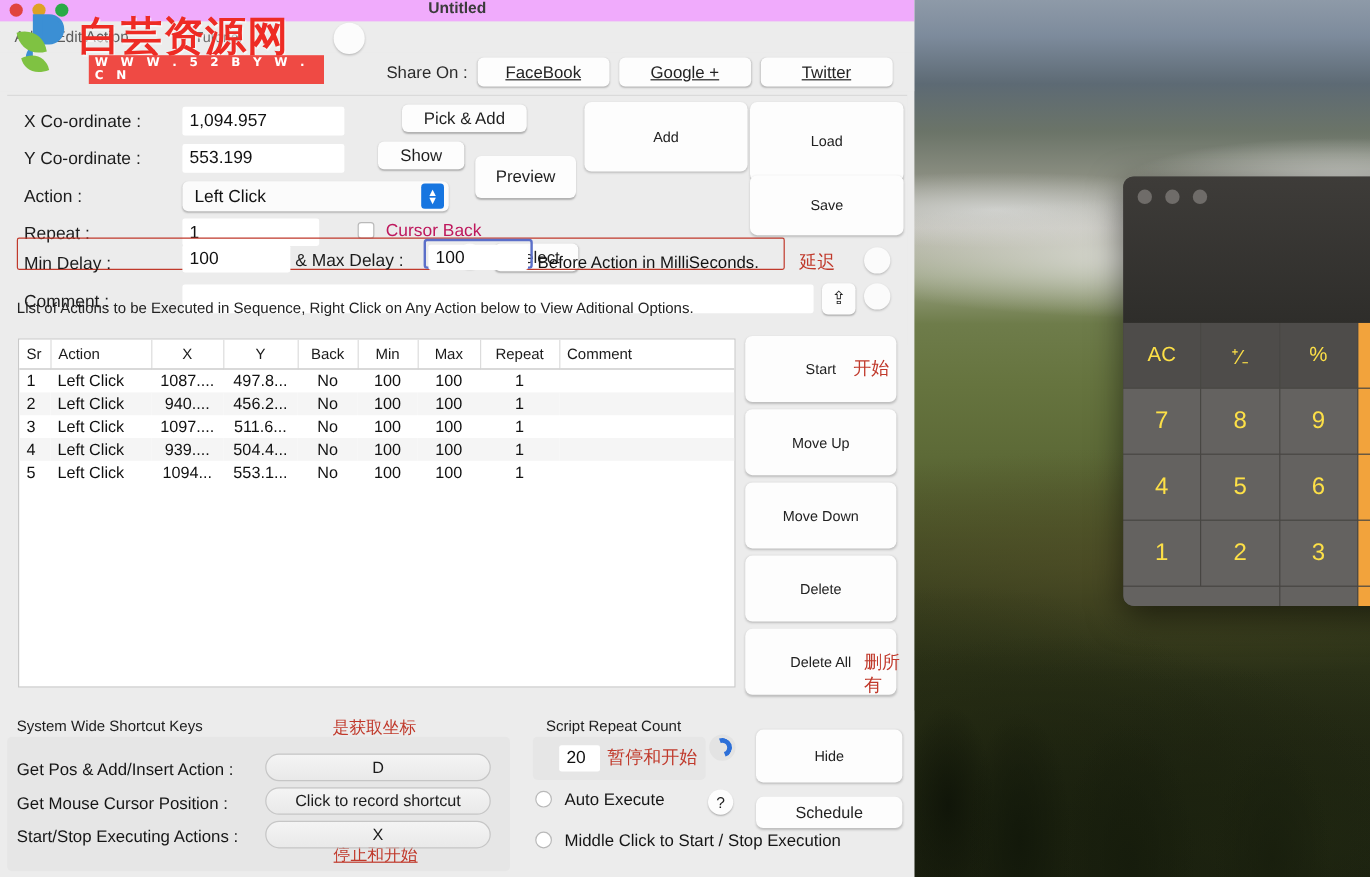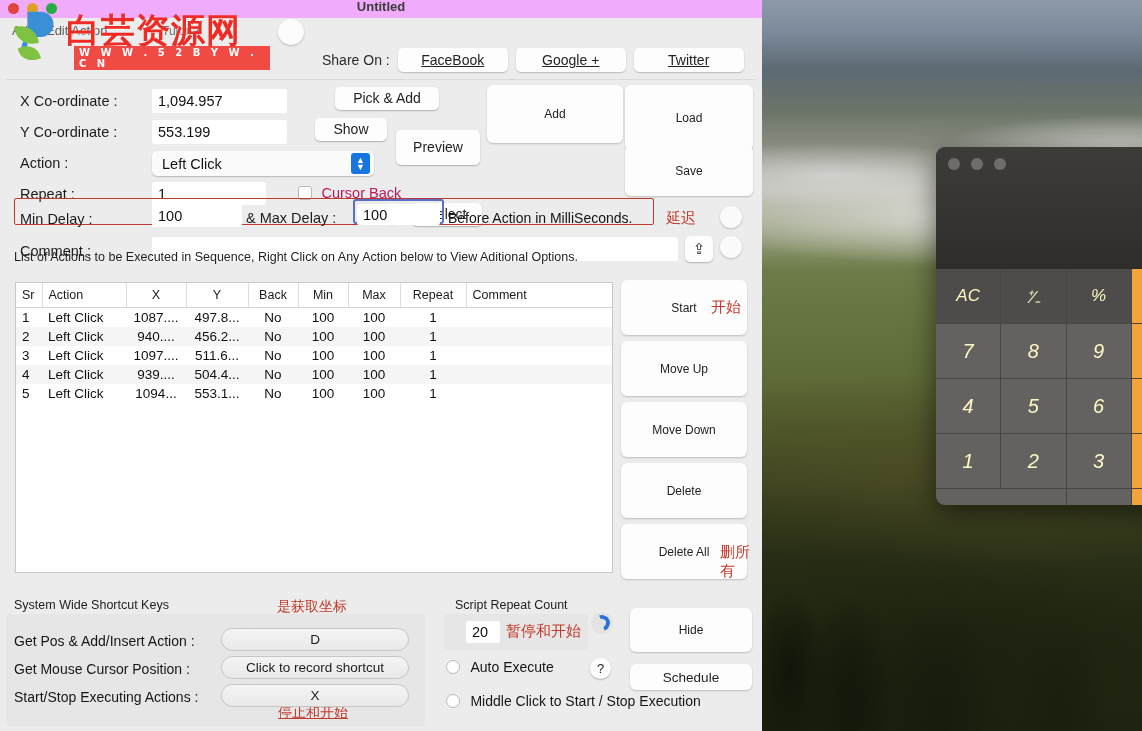--- a/index.html
+++ b/index.html
@@ -51,22 +51,22 @@
     position: absolute; left: 936px; top: 147px; width: 260px; height: 358px;
     background: rgba(52,50,48,.93);
     border-radius: 9px 9px 9px 9px;
     box-shadow: 0 8px 28px rgba(0,0,0,.55);
     overflow: hidden;
   }
   #calc-titlebar { height: 122px; background: linear-gradient(to bottom, rgba(62,60,57,.97), rgba(46,45,42,.97)); position: relative; }
   #calc-titlebar .dots { position: absolute; left: 12px; top: 11px; display: flex; gap: 11px; }
   #calc-titlebar .dots i { width: 12px; height: 12px; border-radius: 50%; background: #6f6c69; display: block; }
   #calc-keys { display: grid; grid-template-columns: repeat(4, 1fr); grid-auto-rows: 54px; gap: 1px; background: rgba(90,88,85,.5); }
-  .ckey { background: #646260; color: #fef9c3; display: flex; align-items: center; justify-content: center;
-          font-size: 20px; font-family: "Liberation Sans", sans-serif; font-style: italic; }
+  .ckey { background: #646260; color: #fde047; display: flex; align-items: center; justify-content: center;
+          font-size: 20px; font-family: "Liberation Sans", sans-serif; }
   .ckey.fn { background: #4e4c4a; font-size: 17px; }
   .ckey.op { background: #f2a33c; font-size: 20px; }
   .ckey.zero { grid-column: span 2; }
 
   
   #app {
     position: absolute; left: 0; top: 0; width: 762px; height: 731px;
     background: #ececec;
     overflow: hidden;
   }

